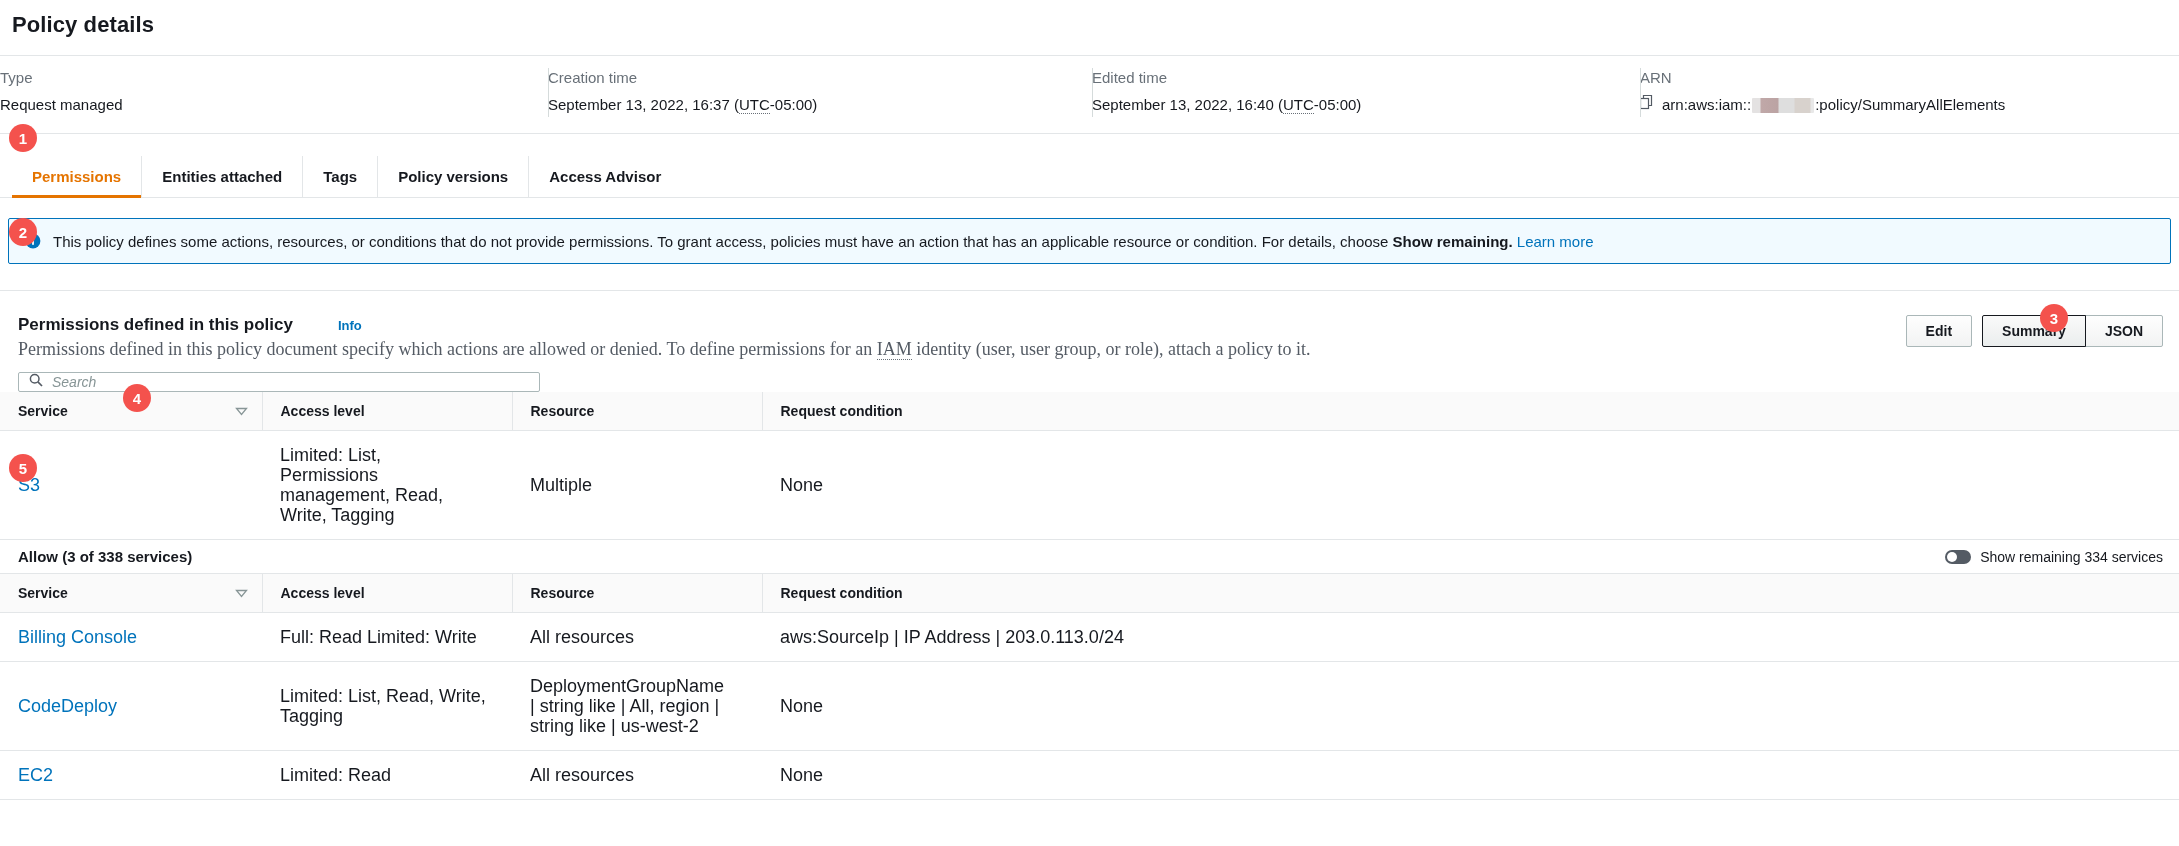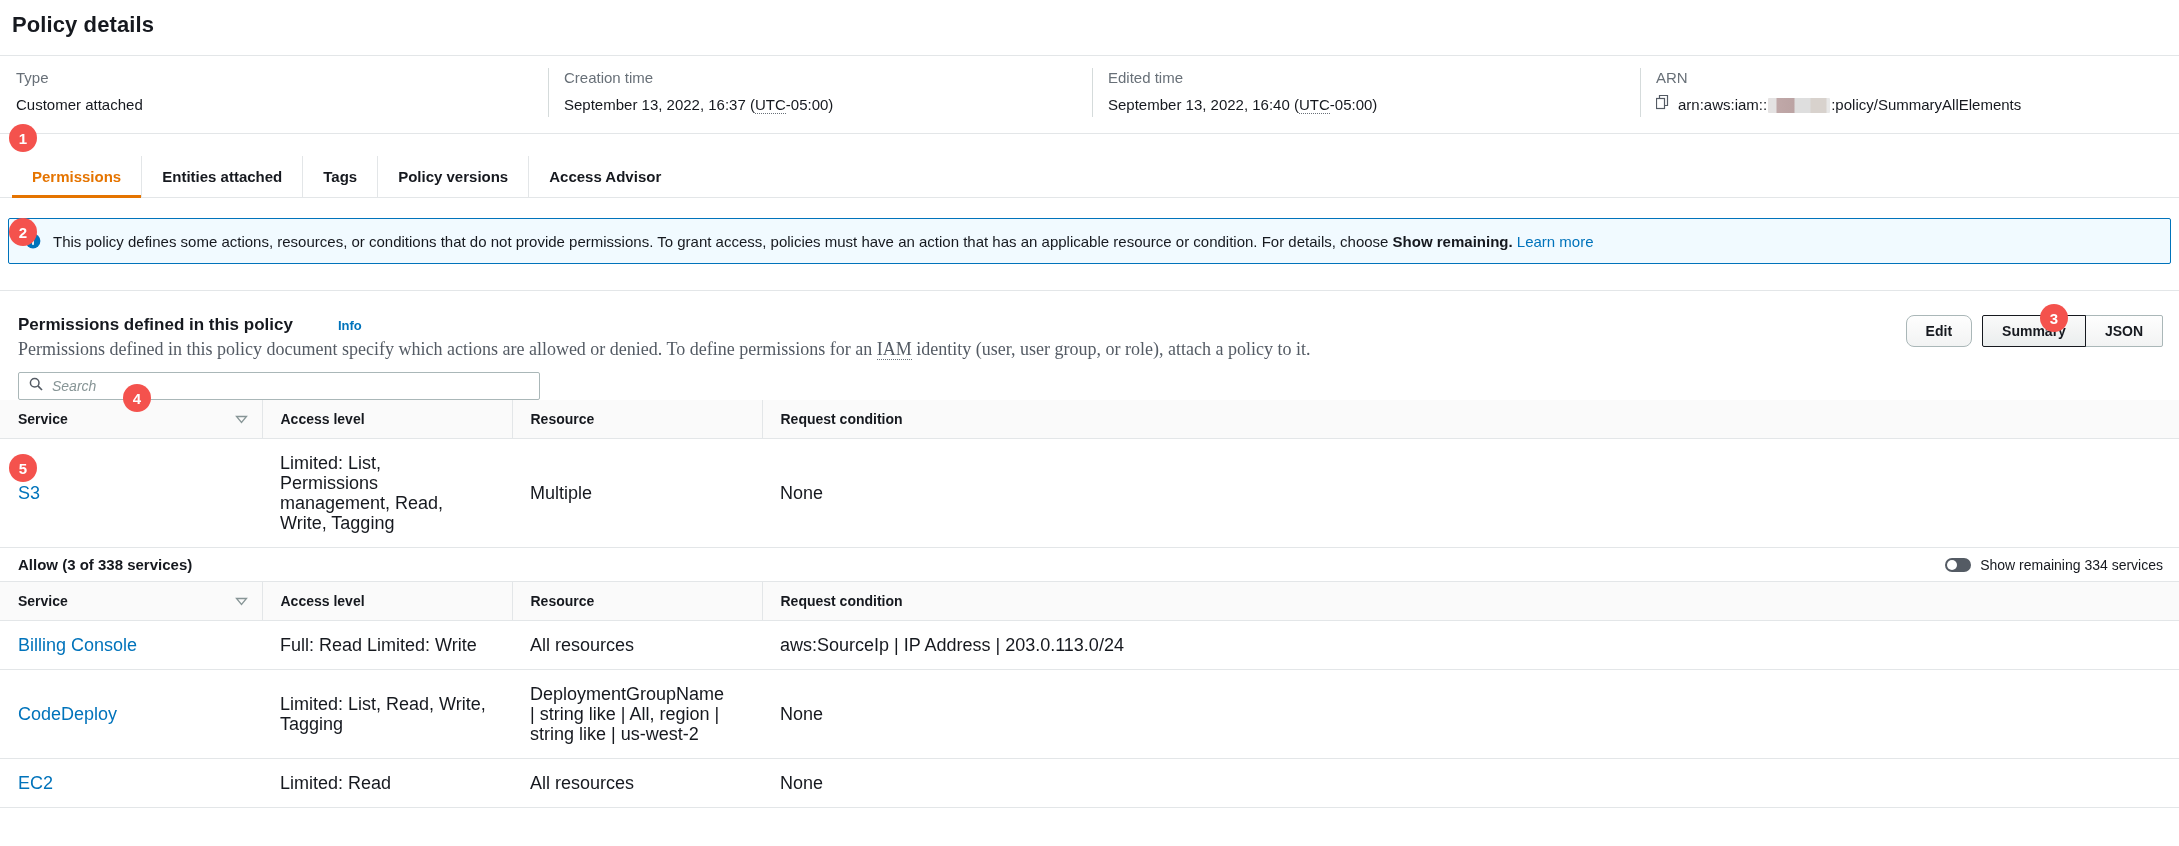--- a/index.html
+++ b/index.html
@@ -26,21 +26,21 @@
     margin-top: 17px;
   }
 
   
   .details-row {
     display: flex;
     padding: 12px 0 18px 0;
     border-bottom: 1px solid #e3e6e8;
   }
   .detail-col {
-    padding: 0 16px;
+    padding: 0 0;
     position: relative;
   }
   .detail-col + .detail-col::before {
     content: "";
     position: absolute;
     left: 0; top: 0; bottom: -2px;
     width: 1px;
     background: #d5dbdb;
   }
   .detail-col.c1 { width: 548px; }
@@ -148,40 +148,40 @@
   }
 
   
   .btn-group { display: flex; align-items: center; gap: 10px; position: relative; }
   .btn {
     font-size: 14px;
     font-weight: bold;
     color: #16191f;
     background: linear-gradient(180deg, #fefefe 0%, #f2f3f3 100%);
     border: 1px solid #aab7b8;
-    border-radius: 8px;
+    border-radius: 2px;
     padding: 7px 19px;
     cursor: pointer;
     white-space: nowrap;
   }
   .seg { display: flex; }
   .seg .btn { border-radius: 0; margin-left: -1px; }
   .seg .btn:first-child { border-radius: 2px 0 0 2px; margin-left: 0; }
   .seg .btn:last-child { border-radius: 0 2px 2px 0; }
   .seg .btn.selected {
     border-color: #16191f;
     z-index: 2;
     background: linear-gradient(180deg, #fafafa 0%, #eaeded 100%);
   }
 
   
   .search-wrap { padding: 14px 0 0 18px; }
   .search-box {
     width: 522px;
-    height: 28px;
+    height: 20px;
     border: 1px solid #aab7b8;
     border-radius: 2px;
     background: #ffffff;
     display: flex;
     align-items: center;
     padding: 0 10px;
     gap: 9px;
   }
   .search-input {
     border: none;
@@ -281,21 +281,21 @@
 
 <div class="page">
 
   <div class="page-title">Policy details</div>
   <div class="hr-full"></div>
 
   <div class="details-row">
 
     <div class="detail-col c1">
       <div class="detail-label">Type</div>
-      <div class="detail-value">Customer attached</div>
+      <div class="detail-value">Request managed</div>
     </div>
 
     <div class="detail-col c2">
       <div class="detail-label">Creation time</div>
       <div class="detail-value">September 13, 2022, 16:37 (<span class="abbr">UTC</span>-05:00)</div>
     </div>
 
     <div class="detail-col c3">
       <div class="detail-label">Edited time</div>
       <div class="detail-value">September 13, 2022, 16:40 (<span class="abbr">UTC</span>-05:00)</div>

